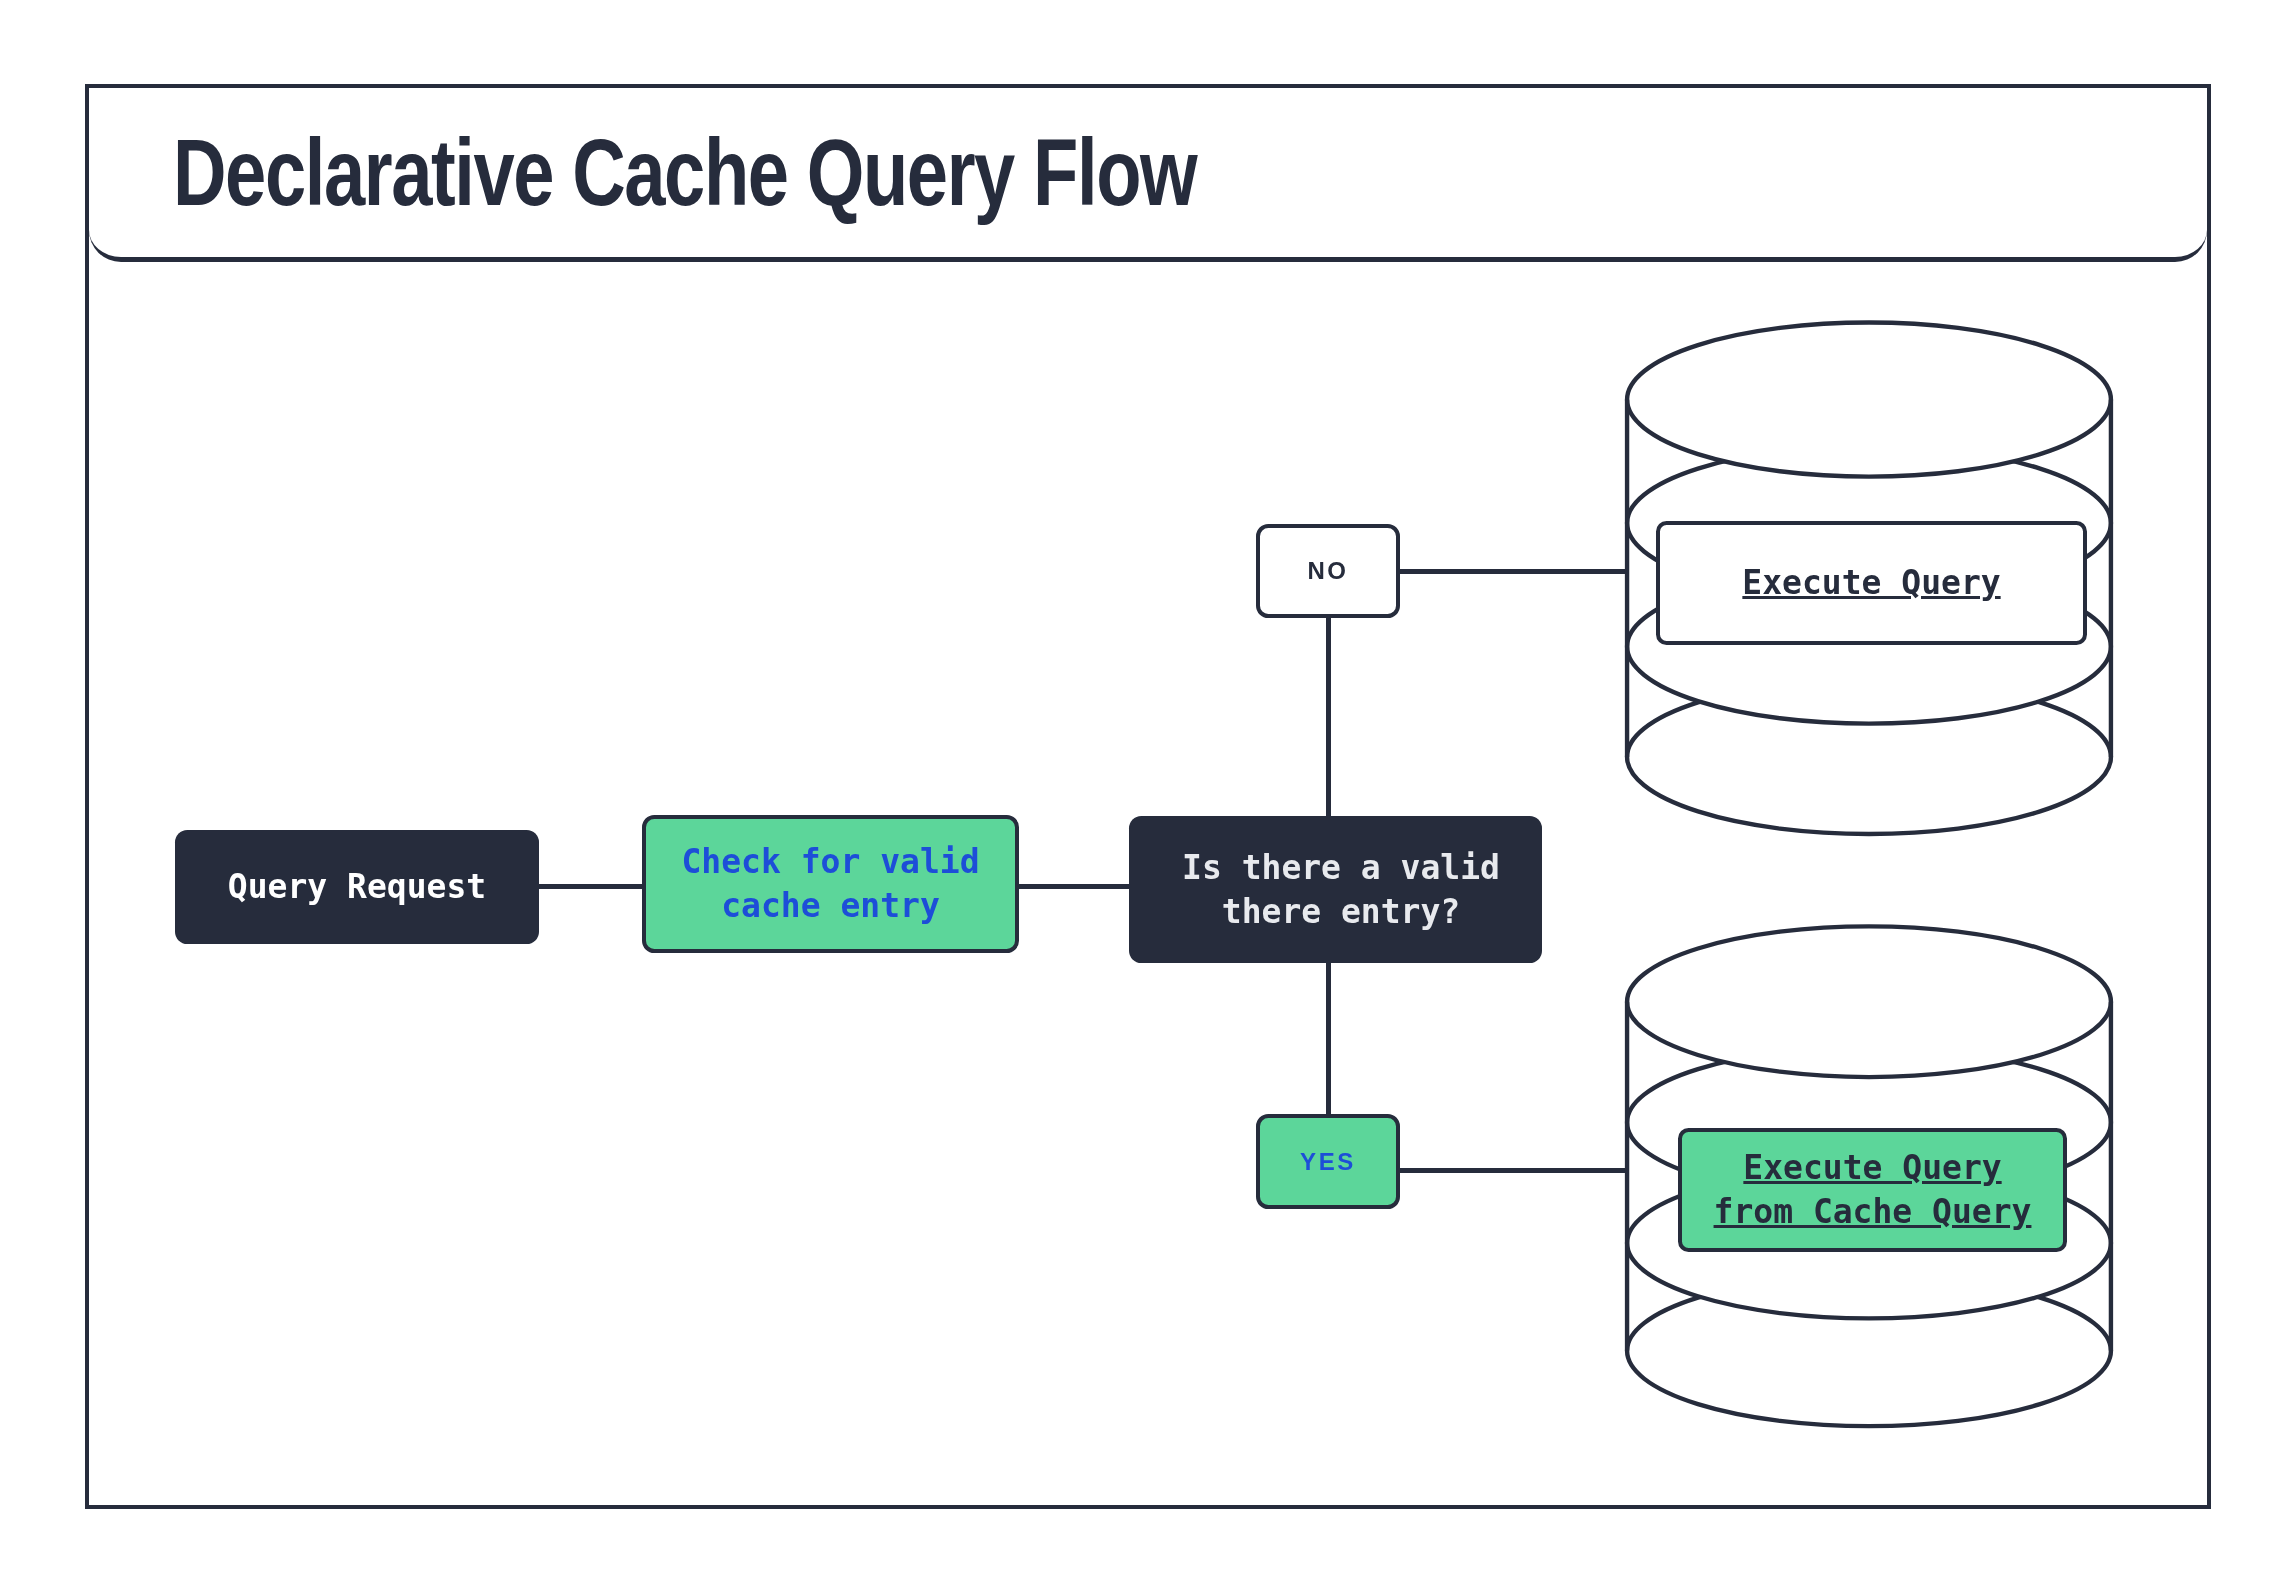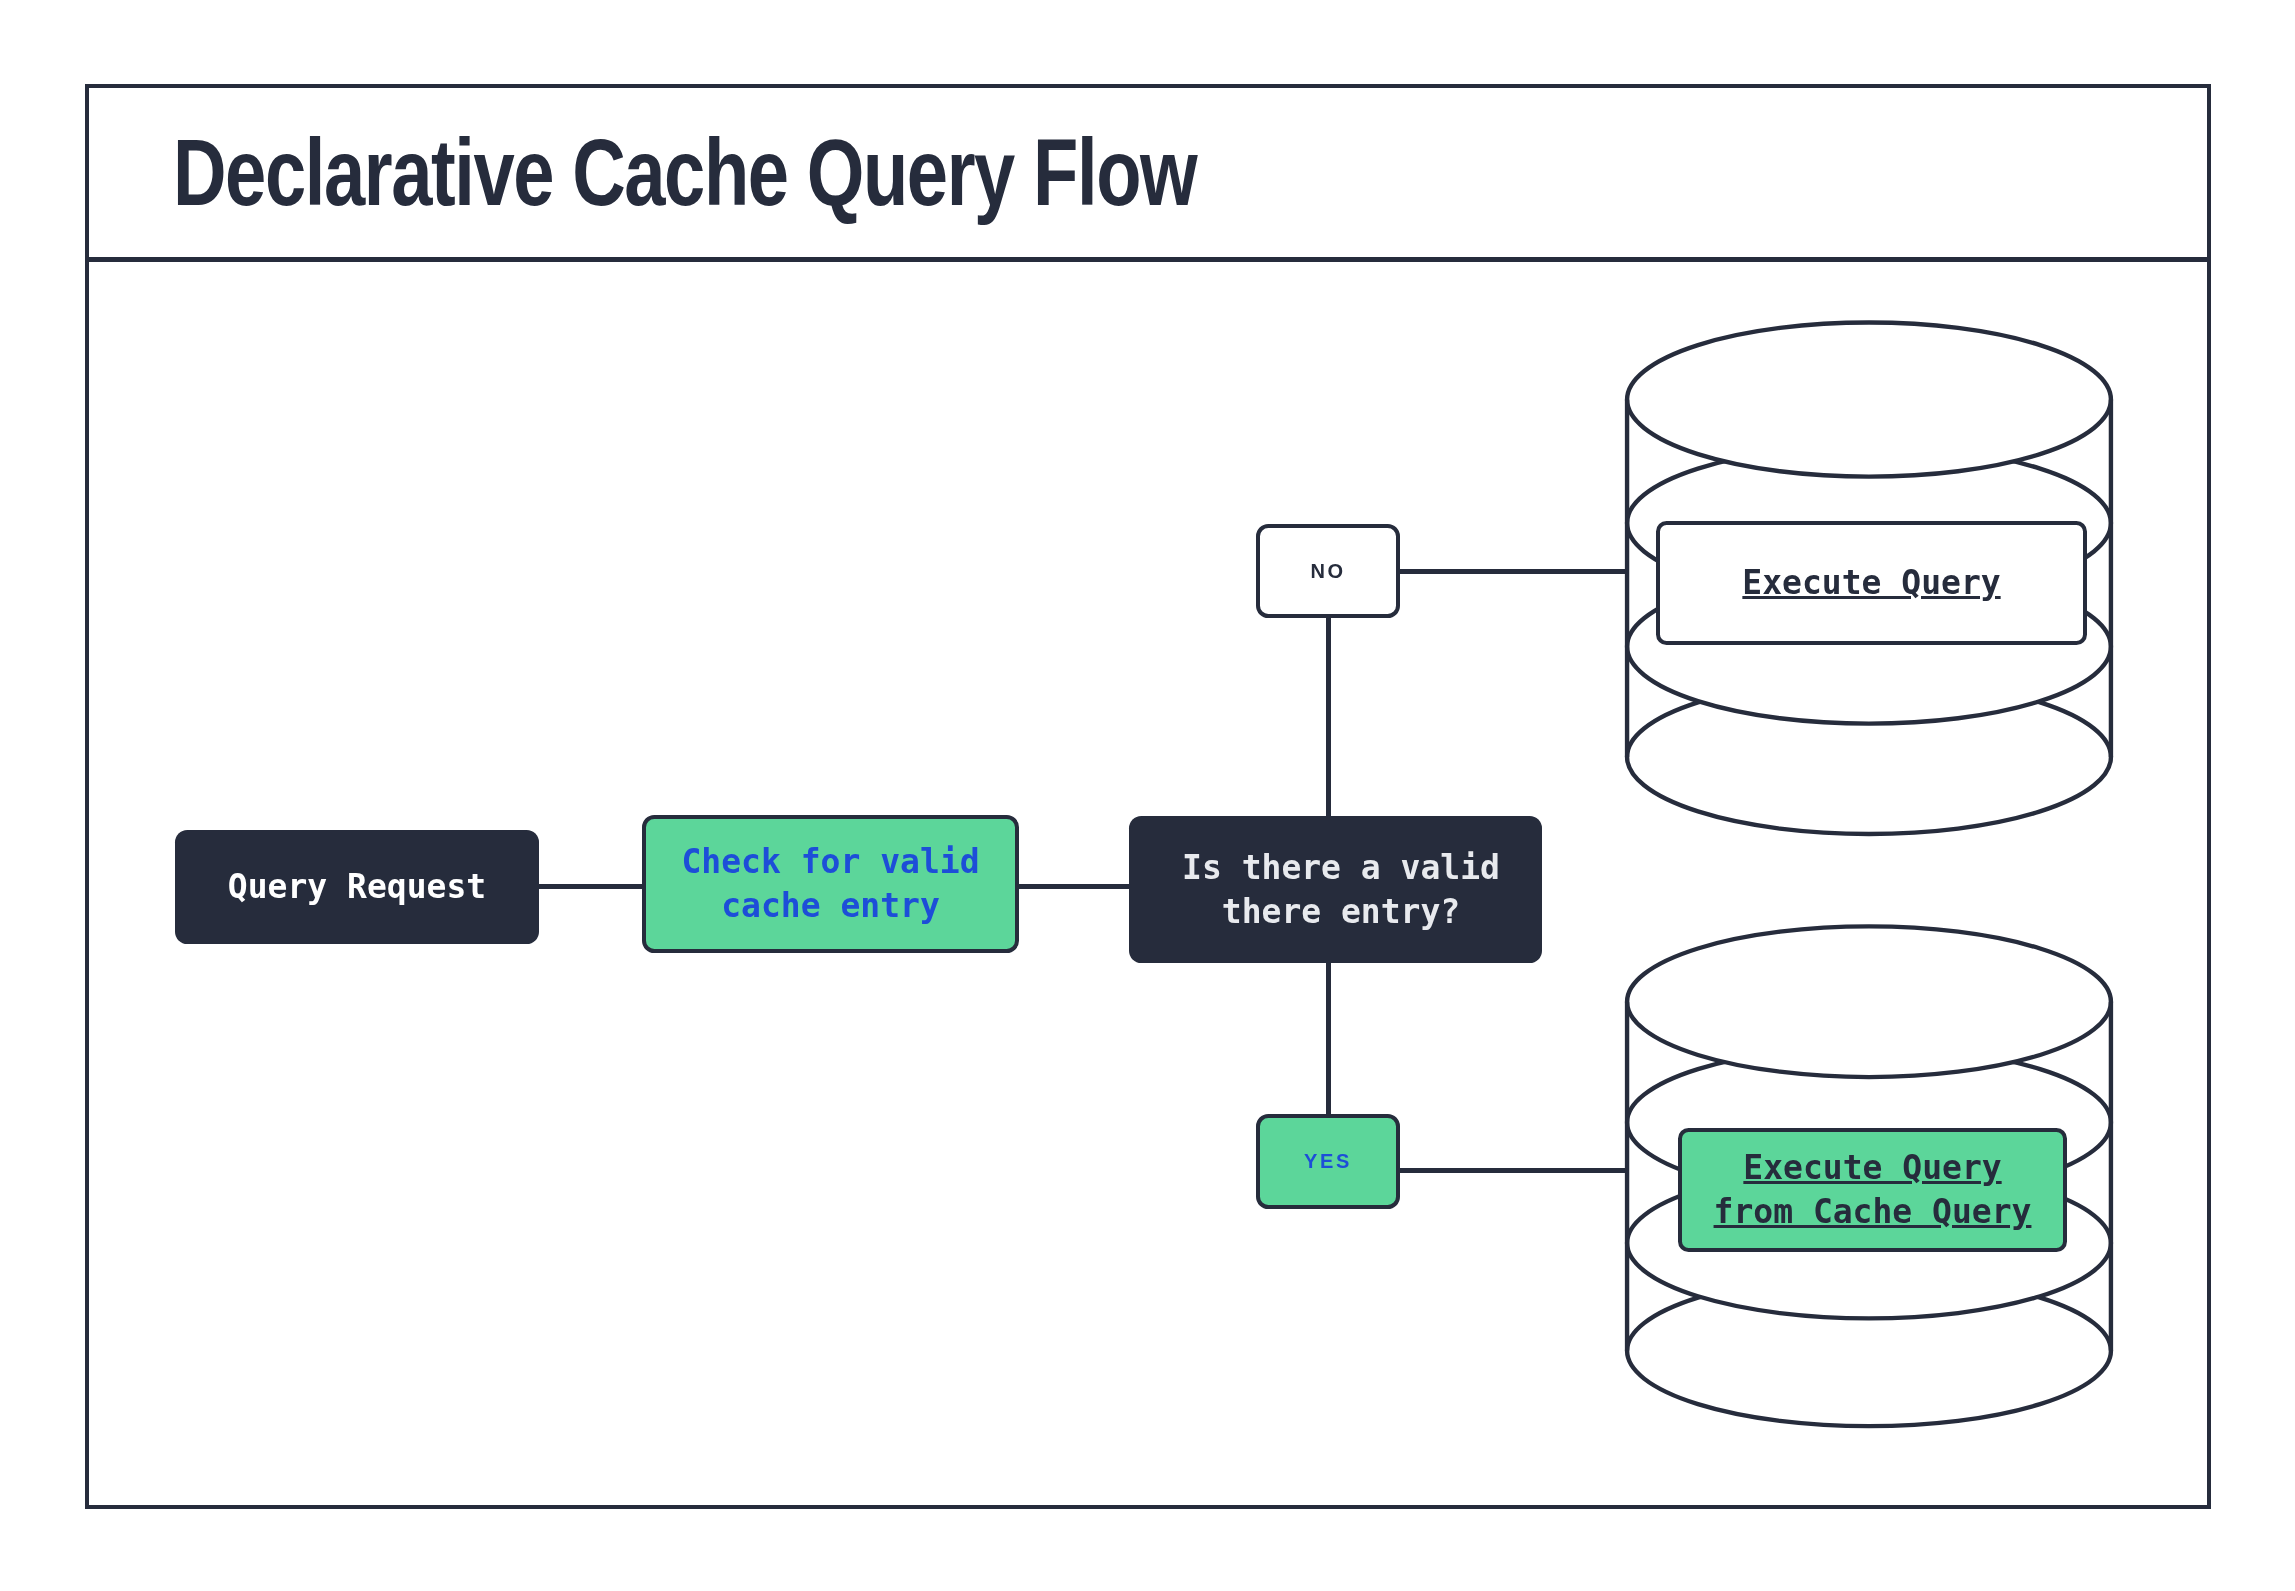--- a/index.html
+++ b/index.html
@@ -5,42 +5,42 @@
   html,body{margin:0;padding:0;background:#ffffff;}
   body{width:2295px;height:1591px;position:relative;overflow:hidden;
        font-family:"DejaVu Sans Mono",monospace;}
   .stage{position:absolute;left:0;top:0;width:2295px;height:1591px;}
 
   
   .frame{position:absolute;left:85px;top:84px;width:2126px;height:1425px;
          box-sizing:border-box;border:4.4px solid #262c3c;background:#ffffff;}
   .title-band{position:absolute;left:0;top:0;width:100%;height:174px;
               box-sizing:border-box;border-bottom:5.3px solid #262c3c;
-              display:flex;align-items:center;padding-left:84px;}
+              display:flex;align-items:center;padding-left:84px;border-radius:32px;}
   .title-text{font-family:"Liberation Sans",sans-serif;font-weight:700;
               font-size:95px;color:#262c3c;letter-spacing:-1.8px;
               transform:scaleX(0.78);transform-origin:0 50%;white-space:nowrap;}
 
   
   .edge{position:absolute;background:#262c3c;}
 
   
   .node{position:absolute;box-sizing:border-box;display:flex;
         flex-direction:column;align-items:center;justify-content:center;
         text-align:center;border-radius:12.3px;
         font-family:"DejaVu Sans Mono",monospace;font-weight:700;}
   .node span{display:block;line-height:1.32;}
 
   .node-dark{background:#262c3c;color:#ffffff;font-size:33px;}
   .node-dark2{background:#262c3c;color:#e8eaee;font-size:33px;}
   .node-green{background:#5cd69a;color:#1d4ed8;border:4.4px solid #262c3c;font-size:33px;}
   .node-white{background:#ffffff;color:#262c3c;border:4.4px solid #262c3c;font-size:33px;}
 
   .badge{font-family:"Liberation Sans",sans-serif;font-weight:700;
-         font-size:20px;letter-spacing:2.6px;}
+         font-size:24px;letter-spacing:2.6px;}
 
   .cyl{position:absolute;}
   .cyl svg{display:block;}
 
   .db-label{position:absolute;box-sizing:border-box;border:4.4px solid #262c3c;
             border-radius:10.5px;display:flex;flex-direction:column;
             align-items:center;justify-content:center;text-align:center;
             font-family:"DejaVu Sans Mono",monospace;font-weight:700;
             font-size:33px;color:#262c3c;text-decoration:underline;}
   .db-label span{display:block;line-height:1.32;}

